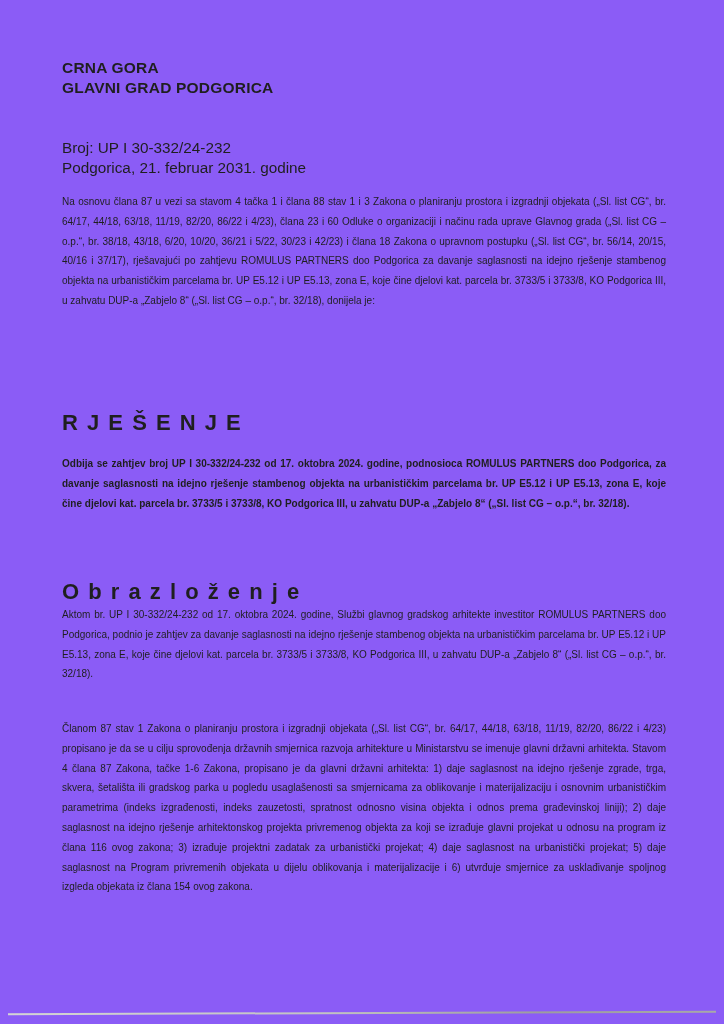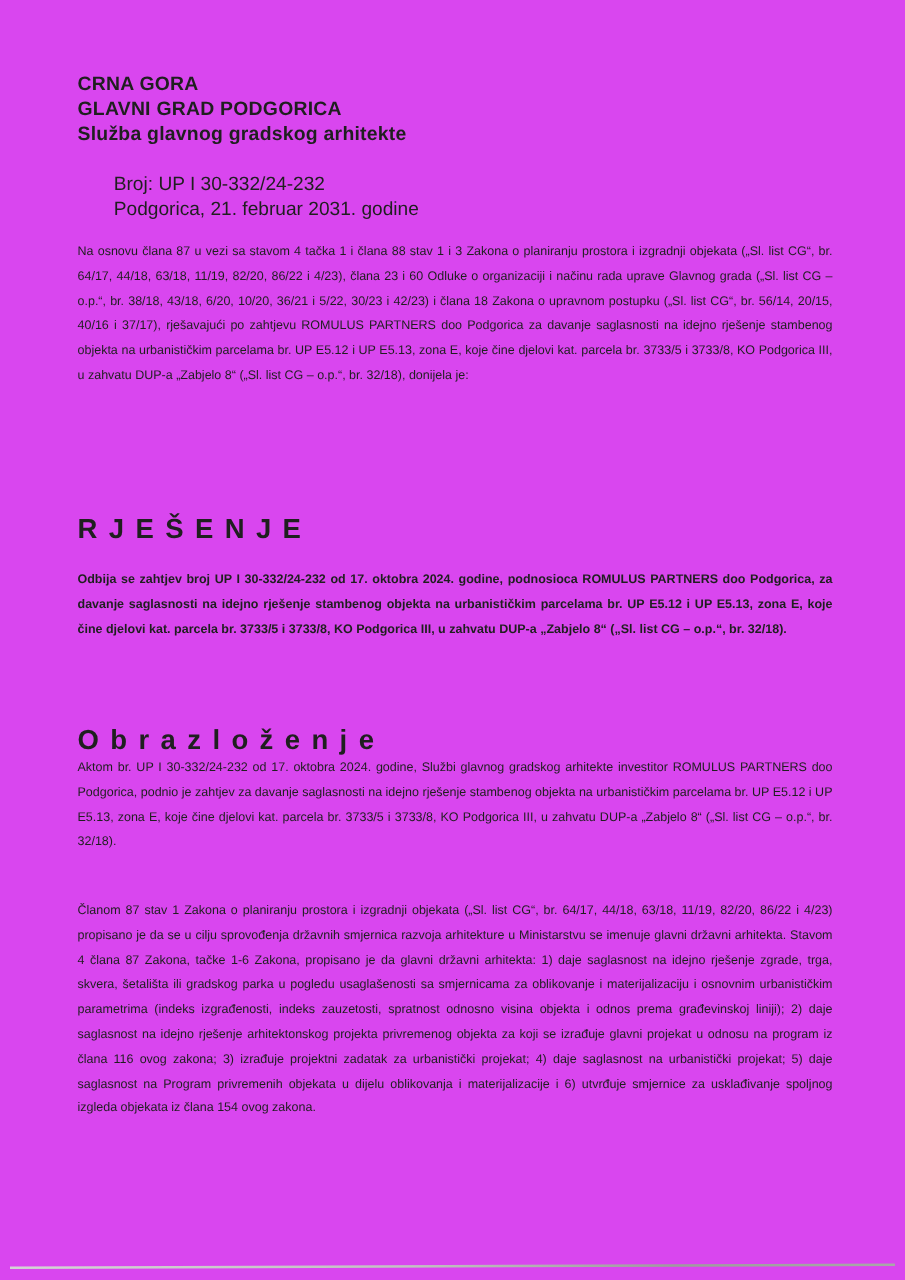--- a/index.html
+++ b/index.html
@@ -4,42 +4,41 @@
 <style>
   html, body {
     margin: 0;
     padding: 0;
     background: #ffffff;
   }
   .page {
     position: relative;
     width: 724px;
     height: 1024px;
-    background: #d946ef;
+    background: #8b5cf6;
     font-family: "Liberation Sans", sans-serif;
     color: #1f1f1f;
     overflow: hidden;
   }
   .block {
     position: absolute;
     left: 62px;
     width: 604px;
   }
   .org-block {
     top: 58px;
     font-weight: bold;
     font-size: 15.5px;
     line-height: 20px;
     letter-spacing: 0.2px;
   }
   .ref-block {
     top: 138px;
     font-size: 15.3px;
     line-height: 19.5px;
-    margin-left: 29px;
   }
   .para {
     font-size: 10px;
     line-height: 19.8px;
     text-align: justify;
   }
   .preamble { top: 192px; }
   .heading {
     position: absolute;
     left: 62px;
@@ -66,21 +65,20 @@
   }
 </style>
 </head>
 <body>
 
 <div class="page">
 
   <div class="block org-block">
     <div>CRNA GORA</div>
     <div>GLAVNI GRAD PODGORICA</div>
-    <div>Služba glavnog gradskog arhitekte</div>
   </div>
 
   <div class="block ref-block">
     <div>Broj: UP I 30-332/24-232</div>
     <div>Podgorica, 21. februar 2031. godine</div>
   </div>
 
   <div class="block para preamble">Na osnovu člana 87 u vezi sa stavom 4 tačka 1 i člana 88 stav 1 i 3 Zakona o planiranju prostora i izgradnji objekata („Sl. list CG“, br. 64/17, 44/18, 63/18, 11/19, 82/20, 86/22 i 4/23), člana 23 i 60 Odluke o organizaciji i načinu rada uprave Glavnog grada („Sl. list CG – o.p.“, br. 38/18, 43/18, 6/20, 10/20, 36/21 i 5/22, 30/23 i 42/23) i člana 18 Zakona o upravnom postupku („Sl. list CG“, br. 56/14, 20/15, 40/16 i 37/17), rješavajući po zahtjevu ROMULUS PARTNERS doo Podgorica za davanje saglasnosti na idejno rješenje stambenog objekta na urbanističkim parcelama br. UP E5.12 i UP E5.13, zona E, koje čine djelovi kat. parcela br. 3733/5 i 3733/8, KO Podgorica III, u zahvatu DUP-a „Zabjelo 8“ („Sl. list CG – o.p.“, br. 32/18), donijela je:</div>
 
   <div class="heading decision-title">R J E Š E N J E</div>

